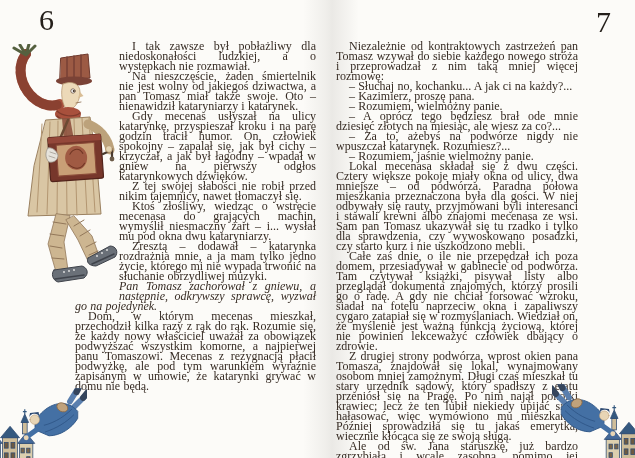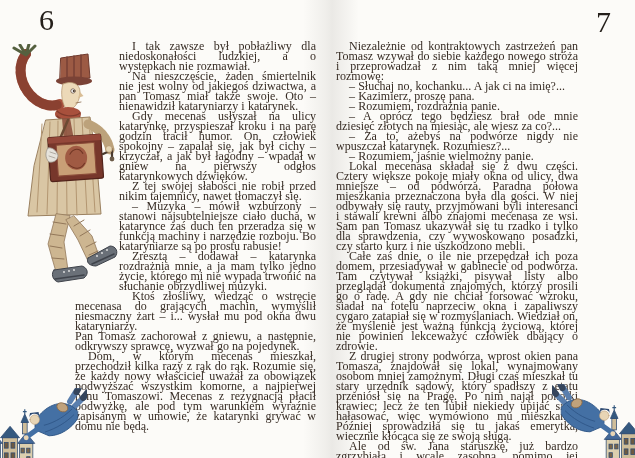--- a/index.html
+++ b/index.html
@@ -20,21 +20,21 @@
   }
   .pagenum-left{left:39px;top:5px;}
   .pagenum-right{left:596px;top:7px;}
   .text-block{position:absolute;top:41px;}
   .left-text{left:75px;width:241px;}
   .right-text{left:336px;width:242px;}
   .para{
     margin:0;font-size:12px;line-height:10px;text-align:justify;
     text-indent:13px;letter-spacing:0;word-spacing:0.2px;
   }
-  .para.no-indent{text-indent:0;}
+  .para.no-indent{text-indent:0;font-style:italic;}
   .wrap-spacer{float:left;width:44px;height:260px;}
   .art{position:absolute;pointer-events:none;}
   .art-grinder{left:4px;top:44px;width:116px;height:246px;}
   .corner{position:absolute;width:95px;height:92px;}
   .corner-left{left:-8px;top:386px;transform:scaleX(-1);}
   .corner-right{left:552px;top:382px;}
 </style>
 </head>
 <body>
 
@@ -104,34 +104,33 @@
       <circle cx="103" cy="206" r="0.9" fill="#e8e8e8"></circle>
   </g>
 </svg>
 
 <div class="text-block left-text">
   <div class="wrap-spacer"></div>
   <p class="para">I tak zawsze był pobłażliwy dla niedoskonałości ludzkiej, a o występkach nie rozmawiał.</p>
   <p class="para">Na nieszczęście, żaden śmiertelnik nie jest wolny od jakiegoś dziwactwa, a pan Tomasz miał także swoje. Oto – nienawidził kataryniarzy i katarynek.</p>
   <p class="para">Gdy mecenas usłyszał na ulicy katarynkę, przyspieszał kroku i na parę godzin tracił humor. On, człowiek spokojny – zapalał się, jak był cichy – krzyczał, a jak był łagodny – wpadał w gniew na pierwszy odgłos katarynkowych dźwięków.</p>
   <p class="para">Z tej swojej słabości nie robił przed nikim tajemnicy, nawet tłomaczył się.</p>
-  <p class="para">– Muzyka – mówił wzburzony – stanowi najsubtelniejsze ciało ducha, w katarynce zaś duch ten przeradza się w funkcją machiny i narzędzie rozboju. Bo kataryniarze są po prostu rabusie!</p>
+  <p class="para">Ktoś złośliwy, wiedząc o wstręcie mecenasa do grających machin, wymyślił niesmaczny żart – i... wysłał mu pod okna dwu kataryniarzy.</p>
   <p class="para">Zresztą – dodawał – katarynka rozdrażnia mnie, a ja mam tylko jedno życie, którego mi nie wypada trwonić na słuchanie obrzydliwej muzyki.</p>
-  <p class="para">Ktoś złośliwy, wiedząc o wstręcie mecenasa do grających machin, wymyślił niesmaczny żart – i... wysłał mu pod okna dwu kataryniarzy.</p>
   <p class="para no-indent">Pan Tomasz zachorował z gniewu, a następnie, odkrywszy sprawcę, wyzwał go na pojedynek.</p>
   <p class="para">Dom, w którym mecenas mieszkał, przechodził kilka razy z rąk do rąk. Rozumie się, że każdy nowy właściciel uważał za obowiązek podwyższać wszystkim komorne, a najpierwej panu Tomaszowi. Mecenas z rezygnacją płacił podwyżkę, ale pod tym warunkiem wyraźnie zapisanym w umowie, że katarynki grywać w domu nie będą.</p>
 </div>
 
 <div class="pagenum pagenum-right">7</div>
 
 <div class="text-block right-text">
   <p class="para">Niezależnie od kontraktowych zastrzeżeń pan Tomasz wzywał do siebie każdego nowego stróża i przeprowadzał z nim taką mniej więcej rozmowę:</p>
-  <p class="para">– Słuchaj no, kochanku... A jak ci na imię?...</p>
+  <p class="para">– Słuchaj no, kochanku... A jak ci na każdy?...</p>
   <p class="para">– Kazimierz, proszę pana.</p>
-  <p class="para">– Rozumiem, rozdrażnia panie.</p>
+  <p class="para">– Rozumiem, wielmożny panie.</p>
   <p class="para">– A oprócz tego będziesz brał ode mnie dziesięć złotych na miesiąc, ale wiesz za co?...</p>
   <p class="para">– Za to, ażebyś na podwórze nigdy nie wpuszczał katarynek. Rozumiesz?...</p>
   <p class="para">– Rozumiem, jaśnie wielmożny panie.</p>
   <p class="para">Lokal mecenasa składał się z dwu części. Cztery większe pokoje miały okna od ulicy, dwa mniejsze – od podwórza. Paradna połowa mieszkania przeznaczona była dla gości. W niej odbywały się rauty, przyjmowani byli interesanci i stawali krewni albo znajomi mecenasa ze wsi. Sam pan Tomasz ukazywał się tu rzadko i tylko dla sprawdzenia, czy wywoskowano posadzki, czy starto kurz i nie uszkodzono mebli.</p>
   <p class="para">Całe zaś dnie, o ile nie przepędzał ich poza domem, przesiadywał w gabinecie od podwórza. Tam czytywał książki, pisywał listy albo przeglądał dokumenta znajomych, którzy prosili go o radę. A gdy nie chciał forsować wzroku, siadał na fotelu naprzeciw okna i zapaliwszy cygaro zatapiał się w rozmyślaniach. Wiedział on, że myślenie jest ważną funkcją życiową, której nie powinien lekceważyć człowiek dbający o zdrowie.</p>
   <p class="para">Z drugiej strony podwórza, wprost okien pana Tomasza, znajdował się lokal, wynajmowany osobom mniej zamożnym. Długi czas mieszkał tu stary urzędnik sądowy, który spadłszy z etatu przeniósł się na Pragę. Po nim najął pokoiki krawiec; lecz że ten lubił niekiedy upijać się i hałasować, więc wymówiono mu mieszkanie. Później sprowadziła się tu jakaś emerytka, wiecznie kłócąca się ze swoją sługą.</p>
   <p class="para">Ale od św. Jana staruszkę, już bardzo zgrzybiałą i wcale zasobną, pomimo jej kłótliwego usposobienia wzięli na wieś krewni, a do lokalu sprowadziły się dwie panie z małą, może ośmioletnią dziewczynką.</p>
 </div>
 
 <svg width="0" height="0" style="position:absolute" aria-hidden="true">

